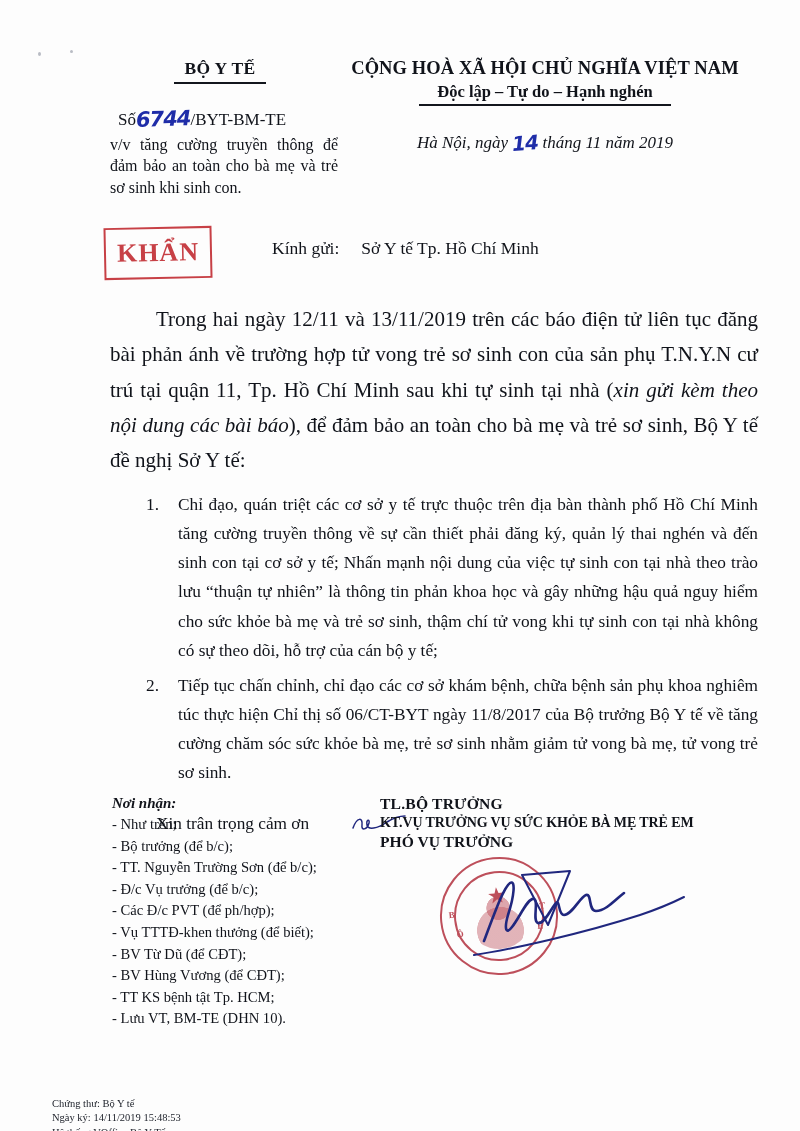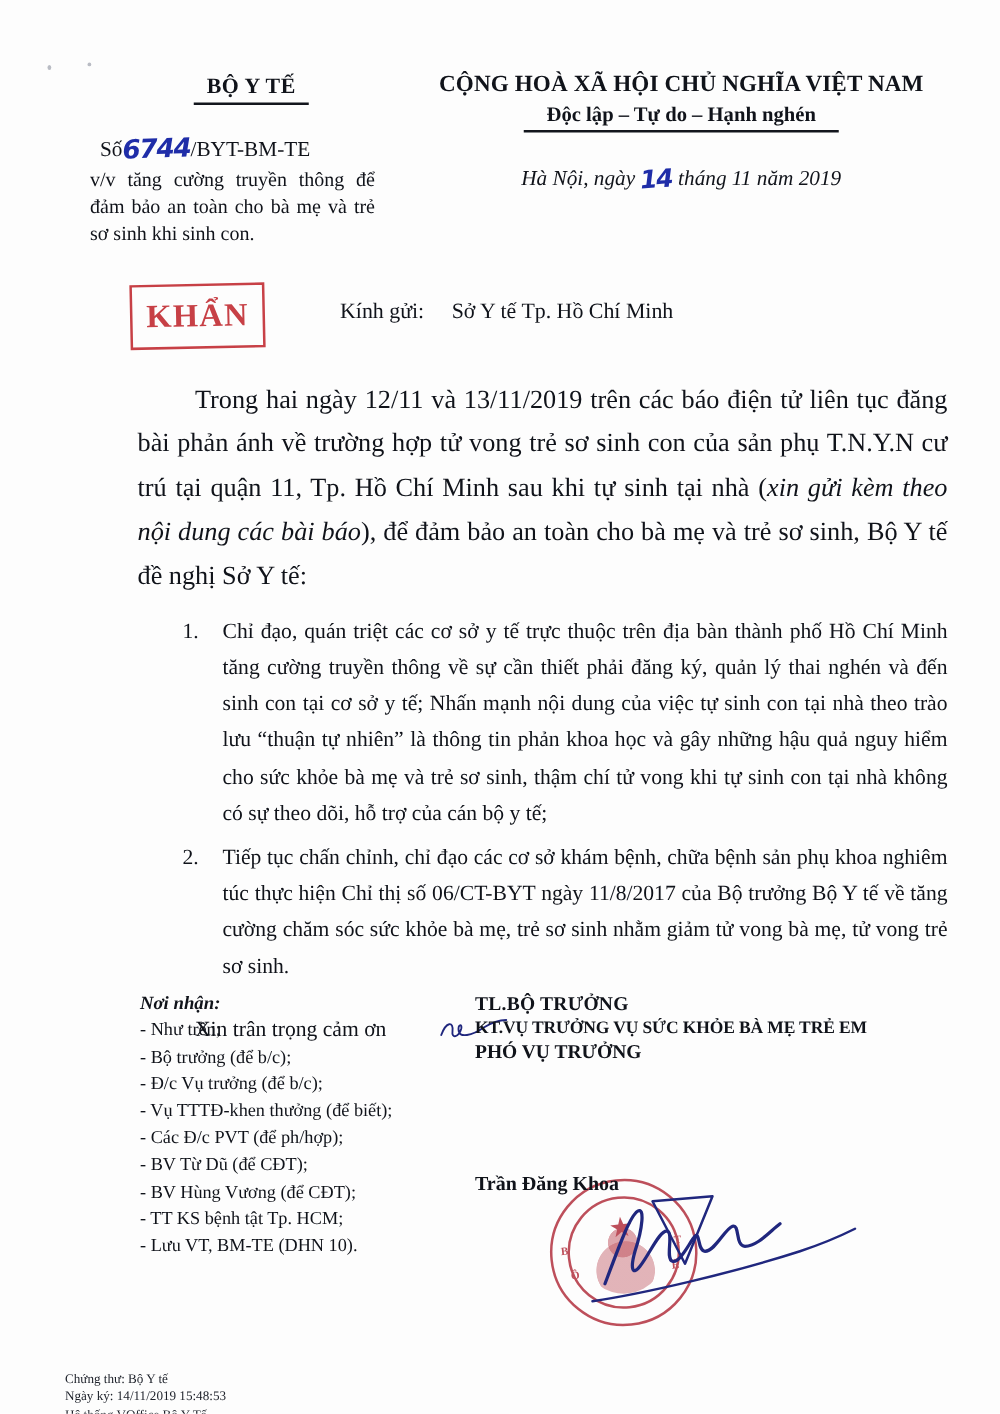--- a/index.html
+++ b/index.html
@@ -20,21 +20,21 @@
     background: #fdfdfd;
   }
 
   .speck { position:absolute; background:#b9bcc4; border-radius:50%; }
 
   
   .header {
     position:absolute; top:58px; left:0; width:800px;
     display:flex; align-items:flex-start;
   }
-  .hdr-left { width:330px; padding-left:72px; box-sizing:border-box; }
+  .hdr-left { width:330px; padding-left:110px; box-sizing:border-box; }
   .hdr-right { flex:1; text-align:center; padding-right:40px; }
 
   .org-name {
     font-weight:bold; font-size:17.5px; letter-spacing:.4px;
     text-align:center; width:150px; margin:0 auto;
   }
   .org-rule { width:92px; height:1.6px; background:#13161d; margin:3px auto 0 auto; }
 
   .nation {
     font-weight:bold; font-size:18.5px; letter-spacing:.1px; white-space:nowrap;
@@ -254,23 +254,24 @@
     </div>
   </div>
 
   <div class="footer">
 
     <div class="recipients">
       <div class="recip-title">Nơi nhận:</div>
       <ul class="recip-list">
         <li>- Như trên;</li>
         <li>- Bộ trưởng (để b/c);</li>
+        <li>- TT. Nguyễn Trường Sơn (để b/c);</li>
         <li>- Đ/c Vụ trưởng (để b/c);</li>
+        <li>- Các Đ/c PVT (để ph/hợp);</li>
         <li>- Vụ TTTĐ-khen thưởng (để biết);</li>
-        <li>- Các Đ/c PVT (để ph/hợp);</li>
         <li>- BV Từ Dũ (để CĐT);</li>
         <li>- BV Hùng Vương (để CĐT);</li>
         <li>- TT KS bệnh tật Tp. HCM;</li>
         <li>- Lưu VT, BM-TE (DHN 10).</li>
       </ul>
     </div>
 
     <div class="signature">
       <div class="sig-line1">TL.BỘ TRƯỞNG</div>
       <div class="sig-line2">KT.VỤ TRƯỞNG VỤ SỨC KHỎE BÀ MẸ TRẺ EM</div>
@@ -290,21 +291,20 @@
             <span class="st r2">Ế</span>
           </div>
         </div>
 
         <svg class="sig-ink" viewBox="0 0 250 95">
           <path d="M40 78 C52 46, 60 24, 66 20 C72 16, 70 34, 64 52 C60 66, 62 72, 68 64 C76 54, 84 34, 90 36 C95 38, 88 58, 94 60 C100 62, 108 44, 112 40 C116 36, 114 52, 120 52 C128 52, 136 34, 142 32 C148 30, 144 48, 152 48 C162 48, 172 36, 180 30" fill="none" stroke="#20277e" stroke-width="2.6" stroke-linecap="round" stroke-linejoin="round"></path>
           <path d="M30 92 C70 86, 140 70, 196 52 C214 46, 228 40, 240 34" fill="none" stroke="#20277e" stroke-width="2" stroke-linecap="round"></path>
           <path d="M78 12 L126 8 L104 62 Z" fill="none" stroke="#20277e" stroke-width="2" stroke-linejoin="round"></path>
         </svg>
 
-        <div class="signer-name" style="margin-top:88px;">Trần Đăng Khoa</div>
       </div>
     </div>
   </div>
 
   <div class="digisig">
     <div class="ds-line">Chứng thư: Bộ Y tế</div>
     <div class="ds-line">Ngày ký: 14/11/2019 15:48:53</div>
     <div class="ds-line">Hệ thống VOffice Bộ Y Tế</div>
 
   </div>

